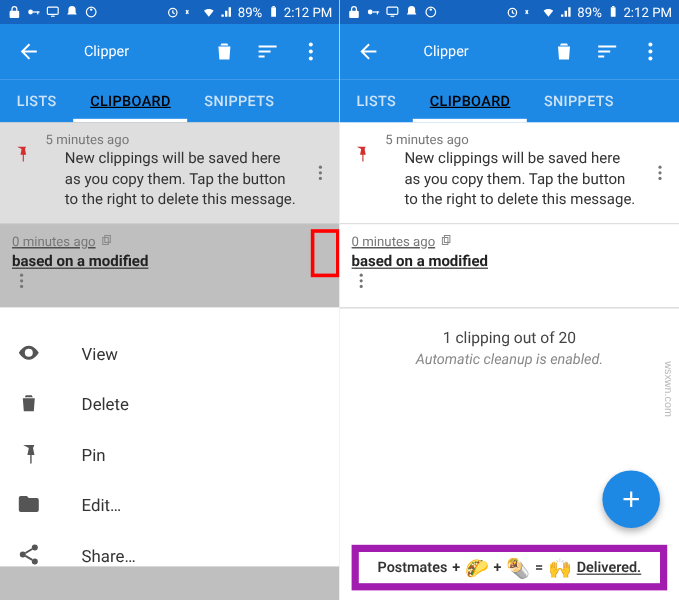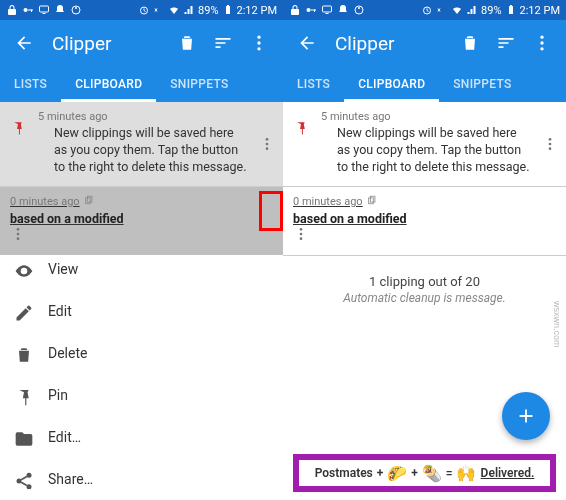--- a/index.html
+++ b/index.html
@@ -8,28 +8,28 @@
   .phone { width: 283px; height: 500px; background: #fff; display: flex; flex-direction: column; position: relative; overflow: hidden; }
   .phone.left { background: #fafafa; }
   
   .statusbar { height: 20px; background: #1565c0; color: #fff; display: flex; align-items: center; padding: 0 6px; font-size: 11px; justify-content: flex-end; }
   .status-left { display: flex; gap: 4px; }
   .status-right { margin-left: auto; display: flex; gap: 3px; align-items: center; }
   .sicon { width: 12px; height: 12px; display: inline-flex; align-items: center; justify-content: center; }
   .sicon svg { width: 12px; height: 12px; fill: #fff; }
   
   .appbar { background: #1e88e5; color: #fff; height: 46px; display: flex; align-items: center; padding: 0 6px; }
-  .appbar .title { font-size: 19px; margin-left: 10px; }
+  .appbar .title { font-size: 12px; margin-left: 28px; }
   .appbar .ab-icn { width: 36px; height: 36px; display: flex; align-items: center; justify-content: center; }
   .appbar .ab-icn svg { width: 20px; height: 20px; fill: #fff; }
   .appbar .spacer { flex: 1; }
   
   .tabs { background: #1e88e5; display: flex; height: 36px; }
   .tab { flex: 0 0 auto; padding: 0 14px; color: #cde3f7; font-size: 12px; font-weight: 500; display: flex; align-items: center; height: 36px; position: relative; letter-spacing: .3px; }
-  .tab.active { color: #ffffff; }
+  .tab.active { color: #000000; text-decoration: underline; }
   .tab.active::after { content: ''; position: absolute; left: 0; right: 0; bottom: 0; height: 3px; background: #fff; }
   
   .content { flex: 1; position: relative; overflow: hidden; }
   .content-left-bg { background: #bfbfbf; }
   .card { background: #fafafa; padding: 8px 10px 10px 38px; position: relative; }
   .content-left-bg .card { background: #dedede; }
   .card .pin { position: absolute; left: 10px; top: 18px; }
   .card .pin svg { width: 16px; height: 16px; fill: #d32f2f; transform: rotate(-45deg); }
   .card .ts { font-size: 11px; color: #777; margin-bottom: 2px; }
   .card .txt { font-size: 12.5px; color: #333; line-height: 1.35; padding-right: 24px; margin-left: 16px; }
@@ -37,21 +37,21 @@
   .small-card { padding: 8px 10px 10px 10px; position: relative; text-decoration: underline; }
   .small-card .ts { font-size: 11px; color: #777; margin-bottom: 3px; display: flex; align-items: center; gap: 4px; }
   .small-card .txt { font-size: 12.5px; font-weight: bold; color: #222; }
   .content-left-bg .small-card { background: #bfbfbf; }
   .divider { height: 1px; background: #ccc; }
   .highlight { position: absolute; border: 3px solid #f00; }
   
   .dots svg { width: 16px; height: 16px; fill: #757575; }
   
   .menu { background: #fff; display: flex; flex-direction: column; padding-top: 6px; }
-  .menu-item { display: flex; align-items: flex-start; height: 42px; padding: 0 14px; gap: 14px; }
+  .menu-item { display: flex; align-items: flex-end; height: 42px; padding: 0 14px; gap: 34px; }
   .menu-item svg { width: 20px; height: 20px; fill: #555; }
   .menu-item span { font-size: 14px; color: #333; }
   
   .summary { text-align: center; margin-top: 18px; }
   .summary .line1 { font-size: 13px; color: #444; margin-bottom: 2px; }
   .summary .line2 { font-size: 12px; color: #888; font-style: italic; }
   .fab { position: absolute; right: 16px; bottom: 60px; width: 48px; height: 48px; border-radius: 50%; background: #1e88e5; display: flex; align-items: center; justify-content: center; box-shadow: 0 3px 6px rgba(0,0,0,.3); }
   .fab svg { width: 22px; height: 22px; fill: #fff; }
   .ad { position: absolute; left: 10px; right: 10px; bottom: 8px; height: 38px; background: #fff; border: 6px solid #a21caf; display: flex; align-items: center; justify-content: center; gap: 4px; font-size: 12px; font-weight: 600; color: #333; }
   .emoji { font-size: 16px; }
@@ -198,26 +198,20 @@
 
       <div class="menu">
         <div class="menu-item">
             <svg viewBox="0 0 24 24">
               <path d="M12 5C6 5 2 12 2 12s4 7 10 7 10-7 10-7-4-7-10-7zm0 11a4 4 0 1 1 0-8 4 4 0 0 1 0 8z"></path>
             </svg>
             <span>View</span>
           </div>
         <div class="menu-item">
             <svg viewBox="0 0 24 24">
-              <path d="M3 17.25V21h3.75L17.8 9.94l-3.75-3.75zM20.7 7.04a1 1 0 0 0 0-1.41l-2.34-2.34a1 1 0 0 0-1.41 0L15 5.24l3.75 3.75z"></path>
-            </svg>
-            <span>Edit</span>
-          </div>
-        <div class="menu-item">
-            <svg viewBox="0 0 24 24">
               <path d="M6 7h12l-1 13H7zM9 4h6l1 2H8z"></path>
             </svg>
             <span>Delete</span>
           </div>
         <div class="menu-item">
             <svg viewBox="0 0 24 24" style="transform:rotate(-45deg)">
               <path d="M14 2l8 8-3 1-4 6-2-2-6 6-1-1 6-6-2-2 6-4z"></path>
             </svg>
             <span>Pin</span>
           </div>
@@ -364,21 +358,21 @@
         <div class="txt">based on a modified</div>
         <div class="more dots"><svg viewBox="0 0 24 24">
               <circle cx="12" cy="5" r="2"></circle>
               <circle cx="12" cy="12" r="2"></circle>
               <circle cx="12" cy="19" r="2"></circle>
             </svg></div>
       </div>
       <div class="divider"></div>
       <div class="summary">
         <div class="line1">1 clipping out of 20</div>
-        <div class="line2">Automatic cleanup is message.</div>
+        <div class="line2">Automatic cleanup is enabled.</div>
       </div>
       <div class="fab">
           <svg viewBox="0 0 24 24">
             <path d="M11 5h2v14h-2zM5 11h14v2H5z"></path>
           </svg>
         </div>
       <div class="ad">
         <span>Postmates</span>
         <span>+</span>
         <span class="emoji">🌮</span>

